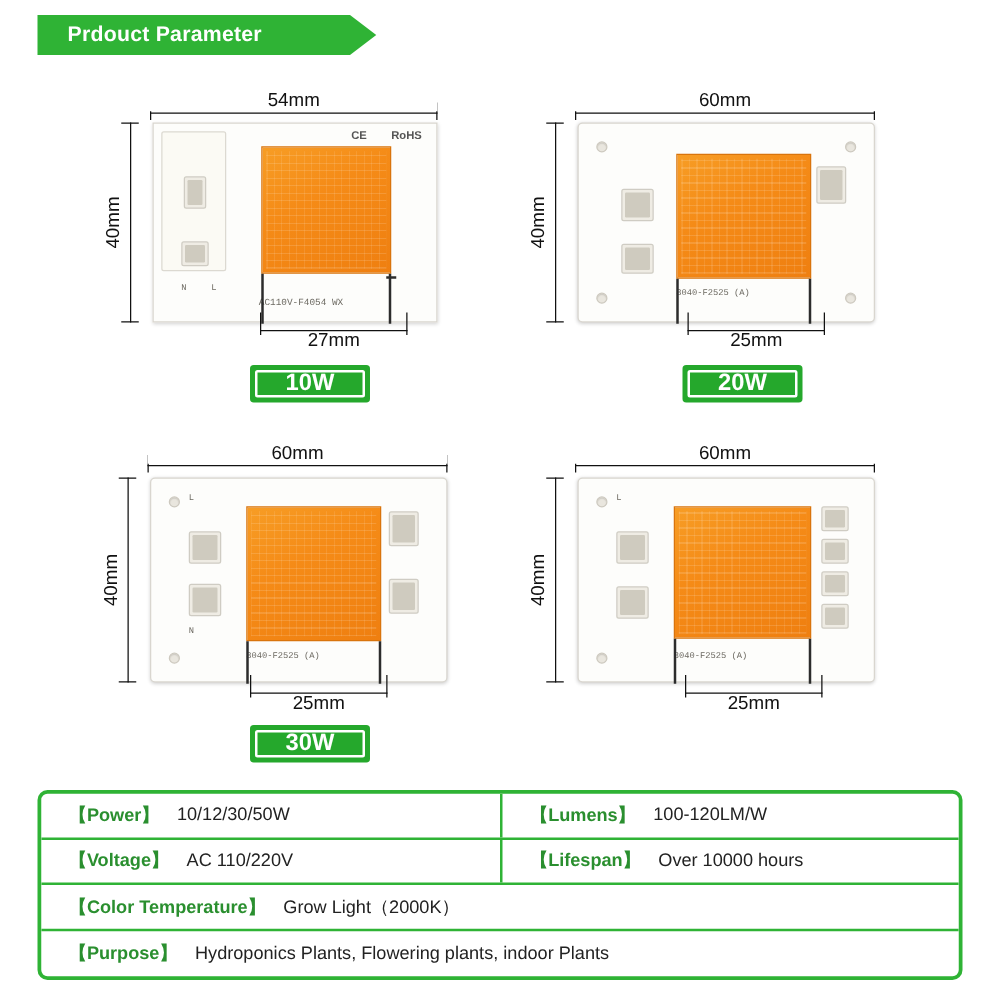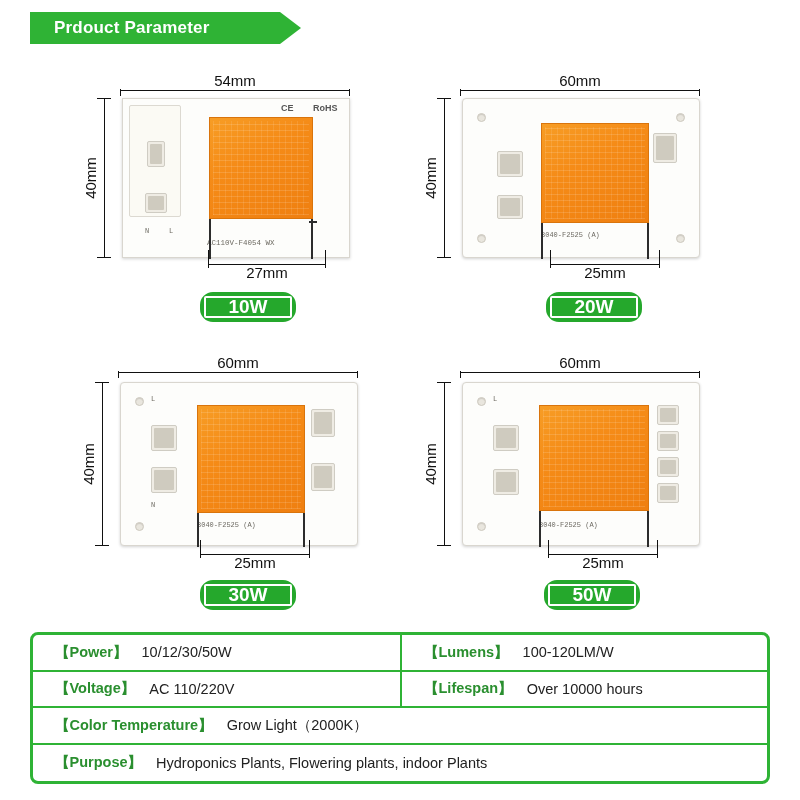--- a/index.html
+++ b/index.html
@@ -138,21 +138,21 @@
   }
   .chip .terminal-cover {
     position: absolute; background: #fbfaf6; border: 1px solid #dcd9d1; border-radius: 2px;
   }
 
   
   .badge {
     position: absolute;
     background: #25a82c;
     border: 3px solid #25a82c;
-    border-radius: 13px;
+    border-radius: 3px;
     width: 96px; height: 30px;
     display: flex; align-items: center; justify-content: center;
   }
   .badge .inner {
     background: #25a82c; color: #fff; font-size: 19px; font-weight: bold;
   }
   .badge::before {
     content: "";
     position: absolute; inset: 1px;
     border: 2px solid #ffffff;
@@ -413,23 +413,20 @@
         <div class="wire" style="left:184px; top:128px; width:2px; height:36px;"></div>
       </div>
 
       <div class="dim-bottom" style="left:138px; top:204px; width:110px;">
         <div class="tick-l"></div>
         <div class="tick-r"></div>
         <div class="line"></div>
         <div class="label">25mm</div>
       </div>
 
-      <div class="badge" style="left:134px; top:244px;">
-        <div class="inner">50W</div>
-      </div>
     </div>
 
   </div>
 
   <div class="spec">
 
     <div class="spec-row">
       <div class="spec-cell half">
         <span class="spec-key">【Power】</span>
         <span class="spec-val">10/12/30/50W</span>

